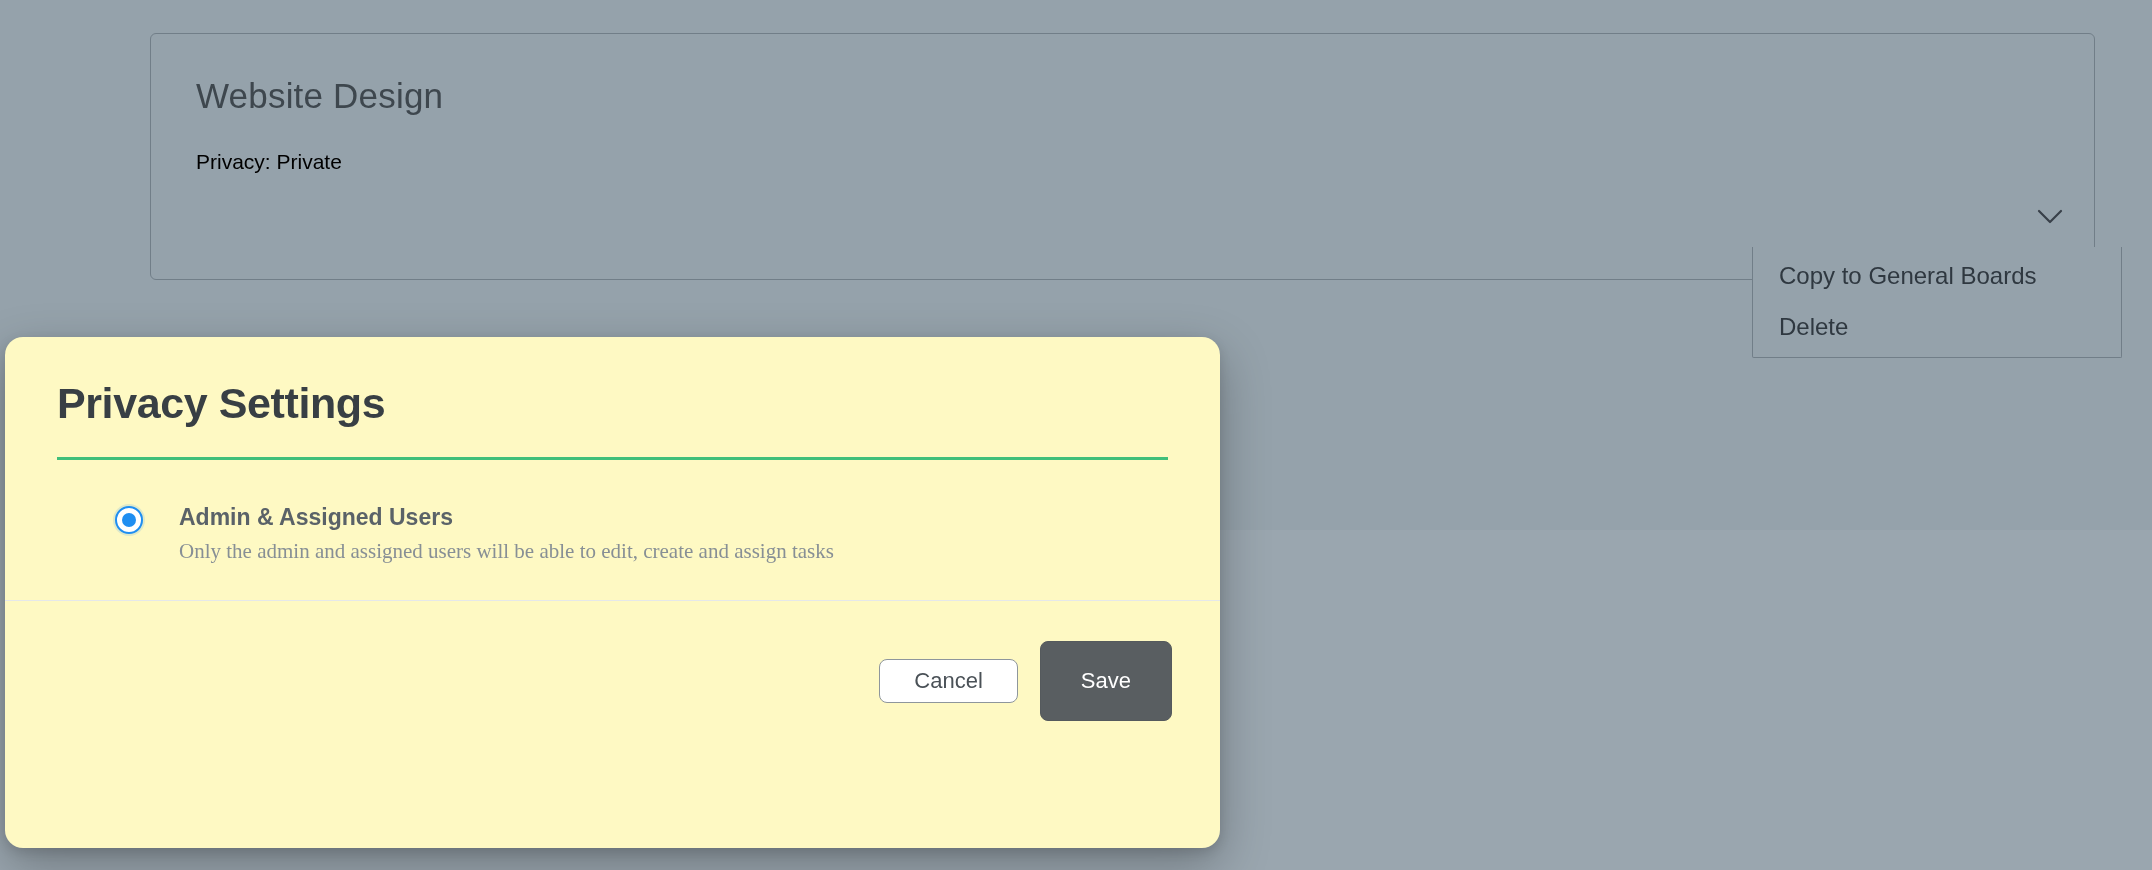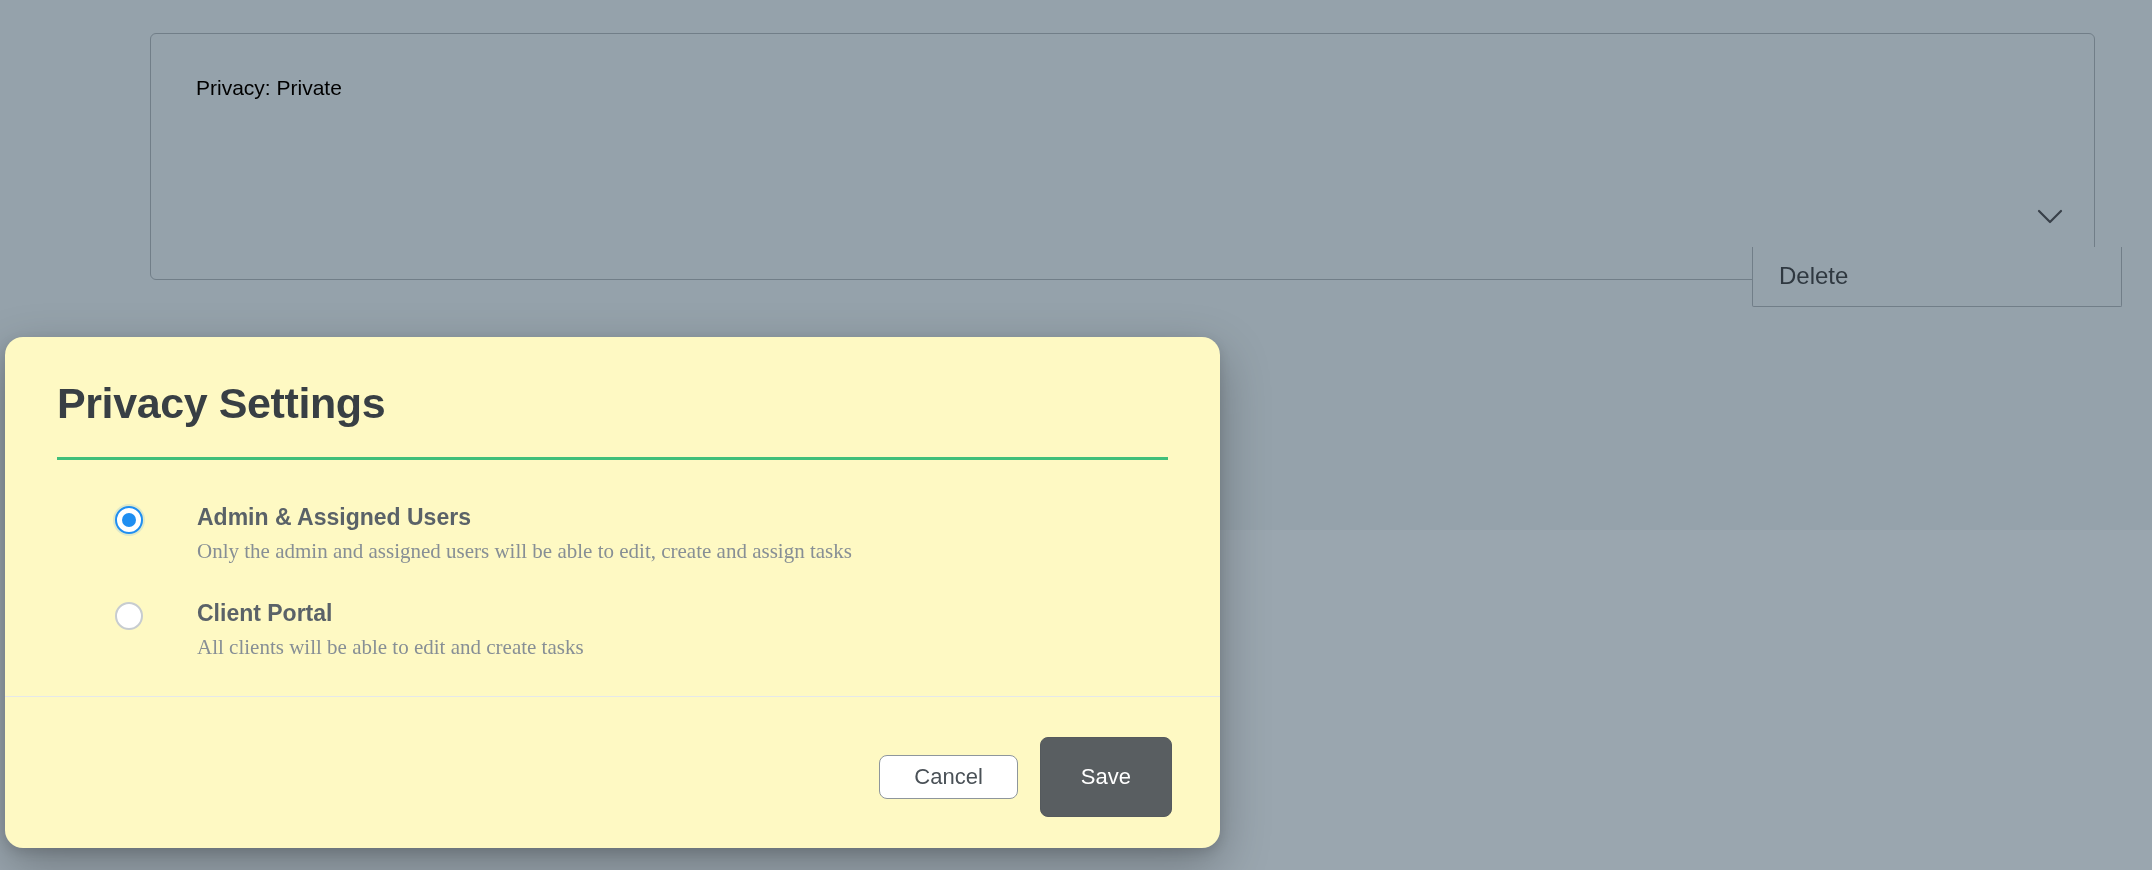--- a/index.html
+++ b/index.html
@@ -103,21 +103,21 @@
       background: #40bf7a;
       margin: 15px 52px 0 52px;
     }
 
     .options {
       padding: 44px 52px 0 110px;
     }
     .option {
       display: flex;
       align-items: flex-start;
-      gap: 54px;
+      gap: 36px;
       margin-bottom: 36px;
       cursor: pointer;
     }
     .radio {
       width: 28px;
       height: 28px;
       border: 2px solid #c7ccd0;
       border-radius: 50%;
       flex: 0 0 28px;
       margin-top: 2px;
@@ -183,55 +183,50 @@
       border-color: #555a5d;
       padding: 28px 40px;
     }
   </style>
 </head>
 <body>
 
 <div class="slab"></div>
 
 <div class="card">
+  <div class="card-title">Website Design</div>
   <div class="card-sub">Privacy: Private</div>
   <div class="chevron-wrap">
     <svg width="26" height="16" viewBox="0 0 26 16" fill="none">
       <path d="M2 2 L13 13 L24 2" stroke-width="2.2" stroke-linecap="round" stroke-linejoin="round"></path>
     </svg>
   </div>
 </div>
 
 <div class="menu">
+  <div class="menu-item">Copy to General Boards</div>
   <div class="menu-item">Delete</div>
 </div>
 
 <div class="modal">
   <div class="modal-header">
     <div class="modal-title">Privacy Settings</div>
   </div>
   <div class="underline"></div>
 
   <div class="options">
 
     <div class="option">
       <div class="radio selected"></div>
       <div class="opt-text">
         <div class="opt-title">Admin &amp; Assigned Users</div>
         <div class="opt-desc">Only the admin and assigned users will be able to edit, create and assign tasks</div>
       </div>
     </div>
 
-    <div class="option">
-      <div class="radio"></div>
-      <div class="opt-text">
-        <div class="opt-title">Client Portal</div>
-        <div class="opt-desc">All clients will be able to edit and create tasks</div>
-      </div>
-    </div>
 
   </div>
 
   <div class="divider"></div>
 
   <div class="footer">
     <button class="btn btn-secondary">Cancel</button>
     <button class="btn btn-primary">Save</button>
   </div>
 </div>

